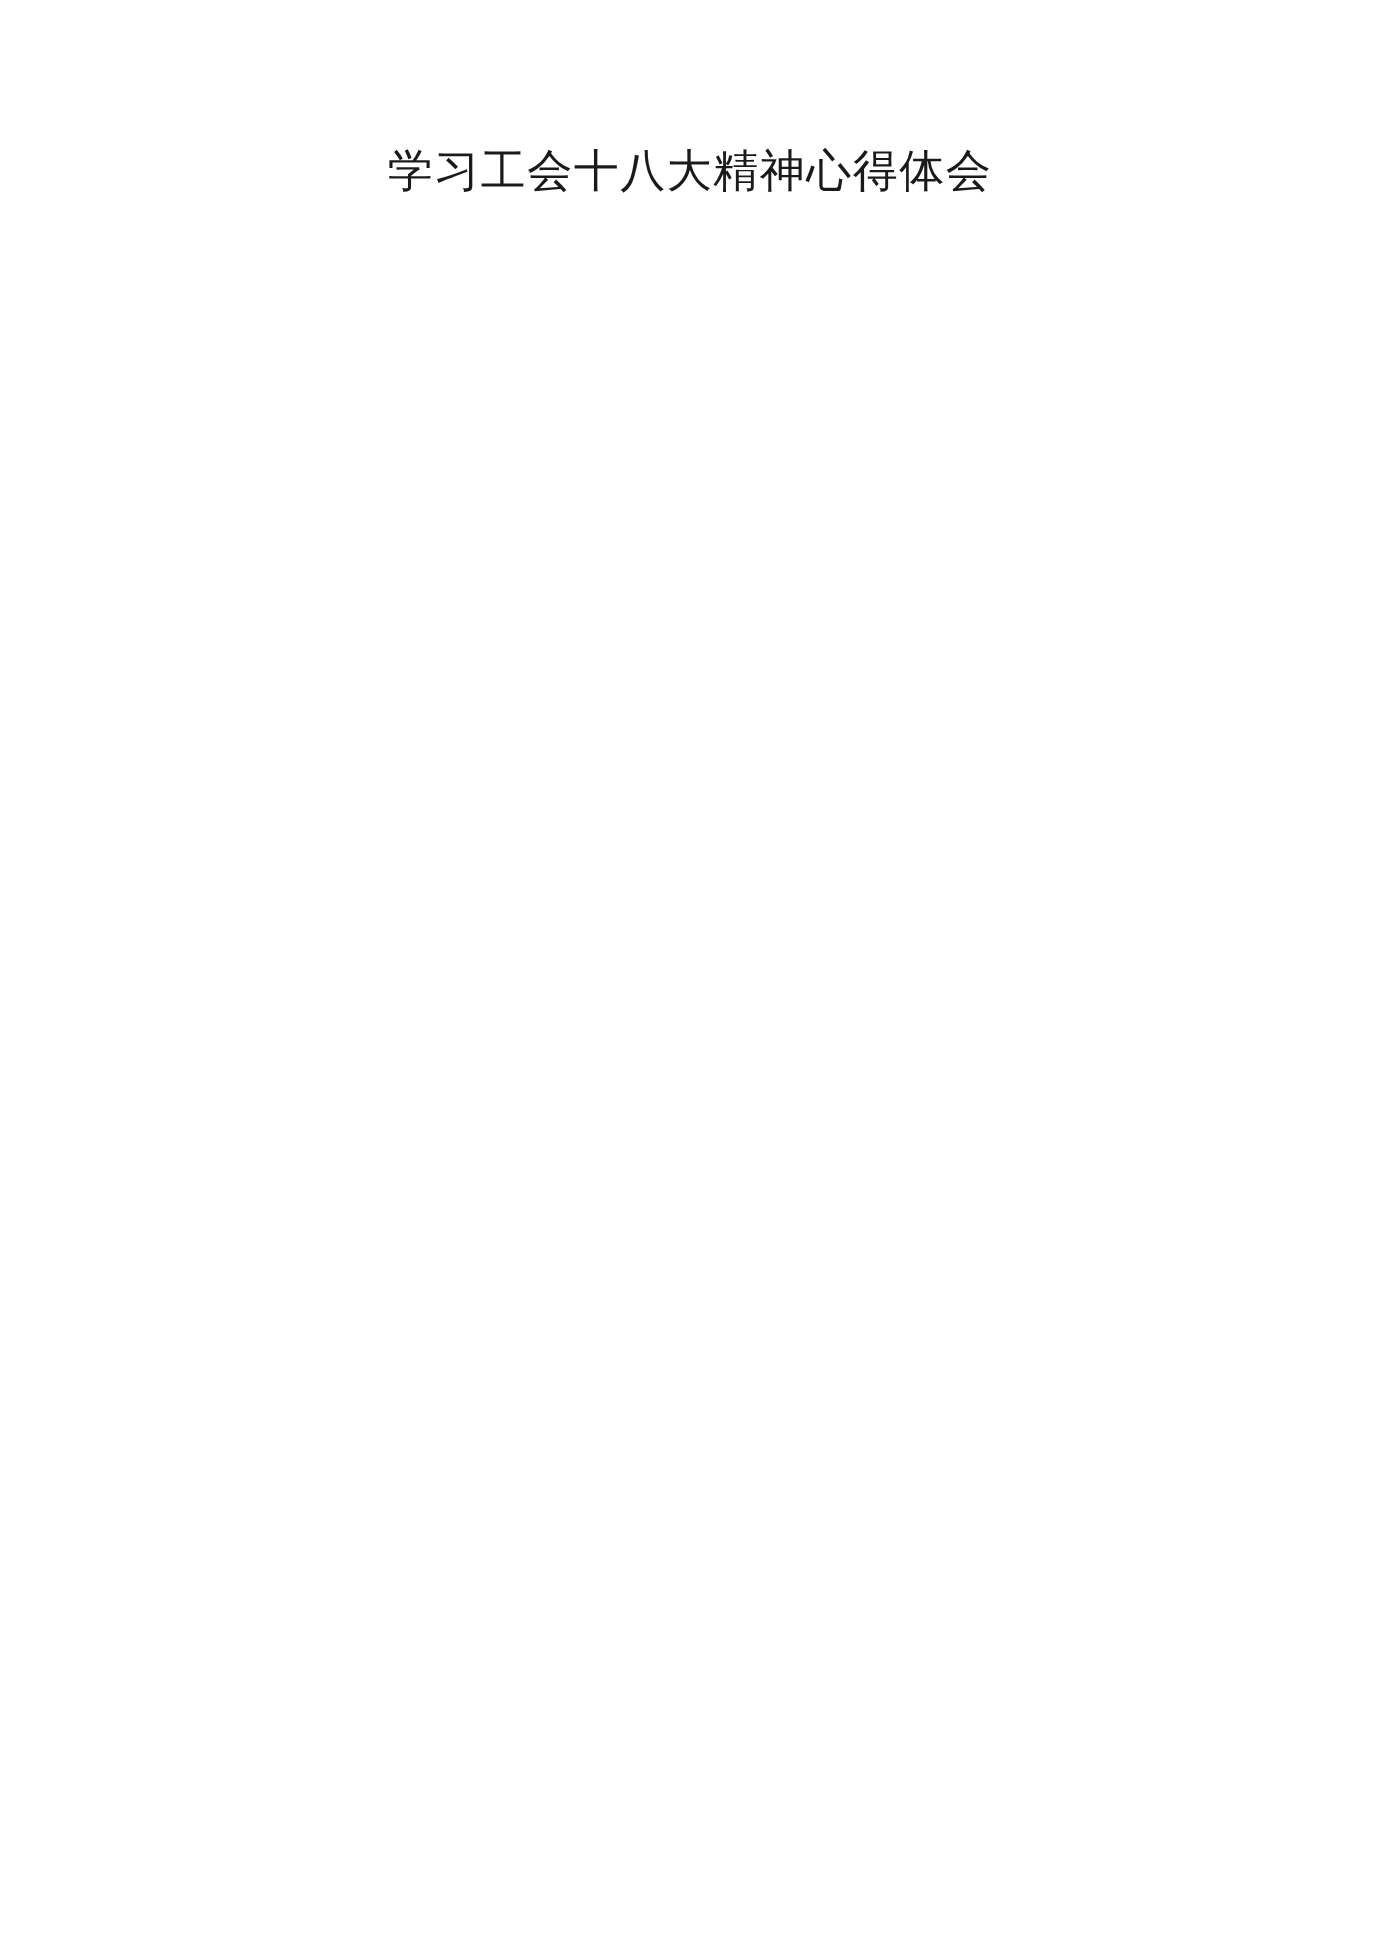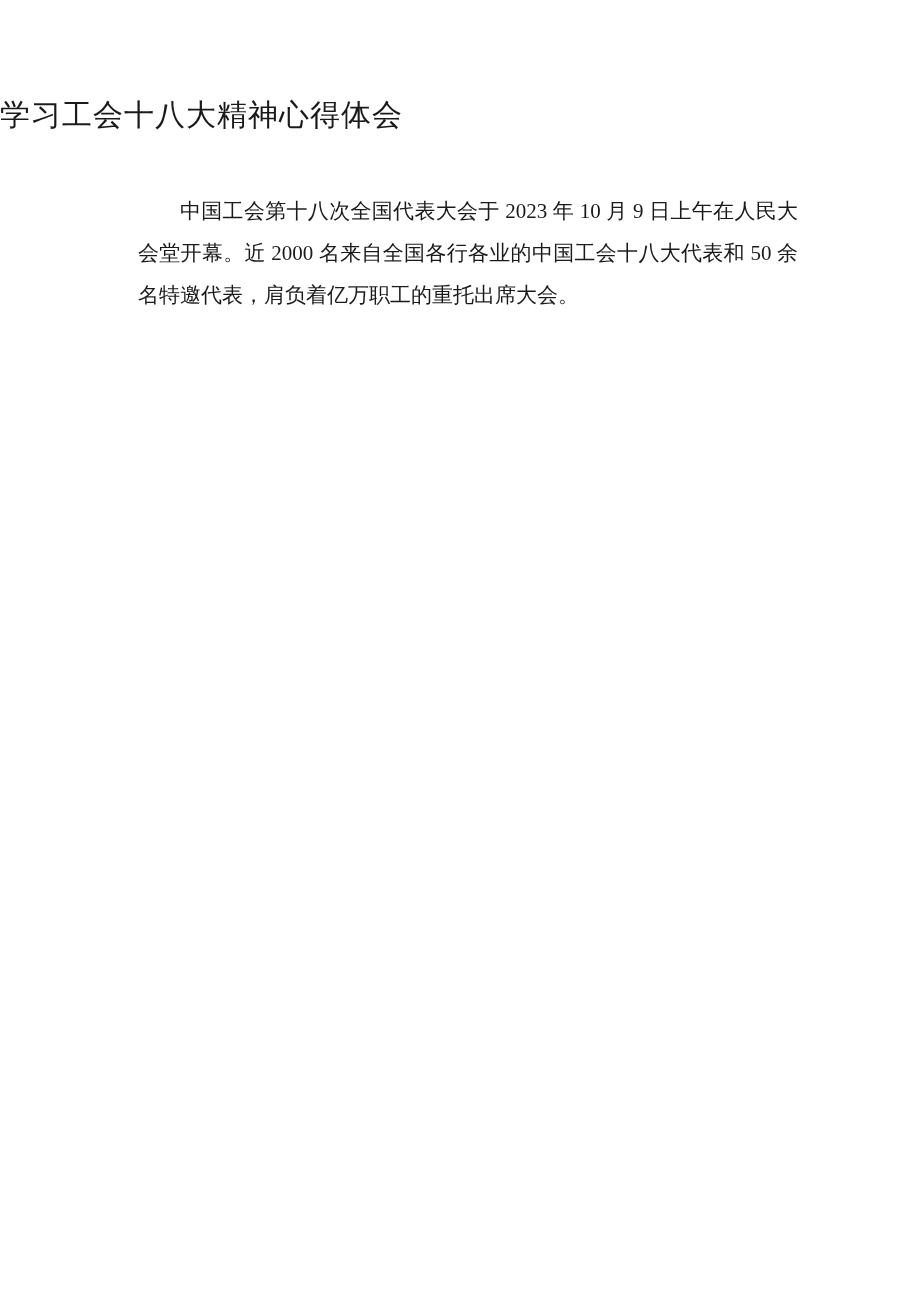--- a/index.html
+++ b/index.html
@@ -14,20 +14,21 @@
     background: #ffffff;
     overflow: hidden;
     font-family: "Liberation Serif", "DejaVu Serif", serif;
     color: #000000;
   }
   .doc-title {
     margin: 0;
     padding-top: 92px;
     height: 46px;
     line-height: 46px;
+    text-align: center;
     font-size: 30px;
     font-weight: normal;
     letter-spacing: 1px;
     color: #1a1a1a;
   }
   .doc-body {
     margin-top: 52px;
     margin-left: 138px;
     width: 660px;
     font-size: 21px;
@@ -40,15 +41,14 @@
     padding: 0;
     text-indent: 2em;
   }
 </style>
 </head>
 <body>
 
 <div class="page">
   <h1 class="doc-title">学习工会十八大精神心得体会</h1>
   <div class="doc-body">
-    <p>中国工会第十八次全国代表大会于 2023 年 10 月 9 日上午在人民大会堂开幕。近 2000 名来自全国各行各业的中国工会十八大代表和 50 余名特邀代表，肩负着亿万职工的重托出席大会。</p>
   </div>
 </div>
 
 </body></html>

